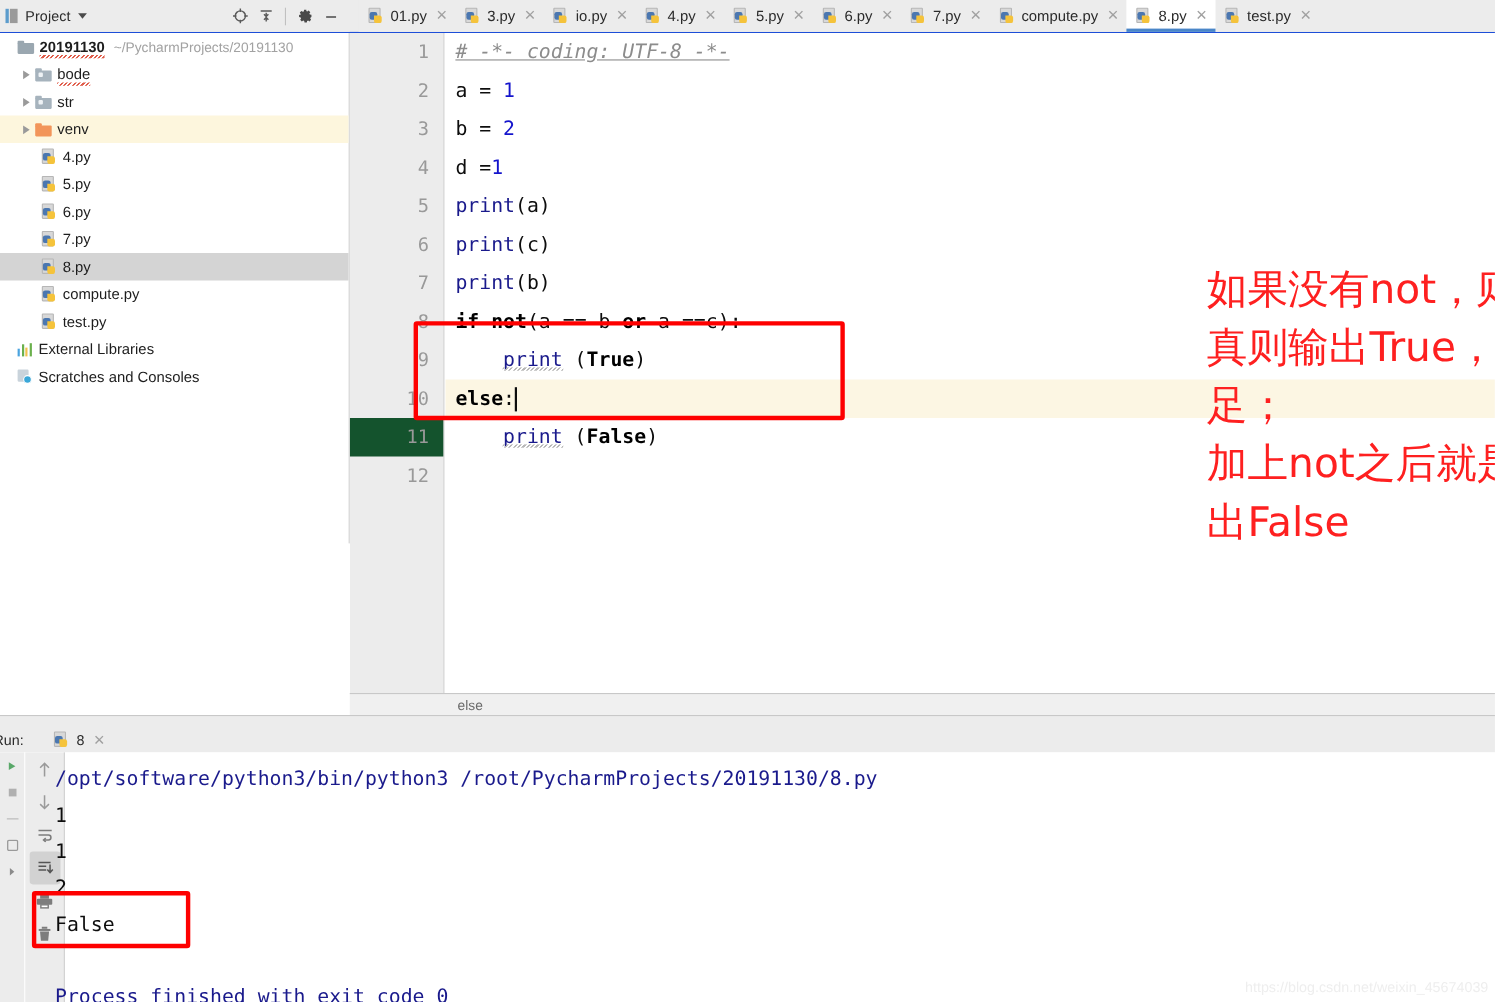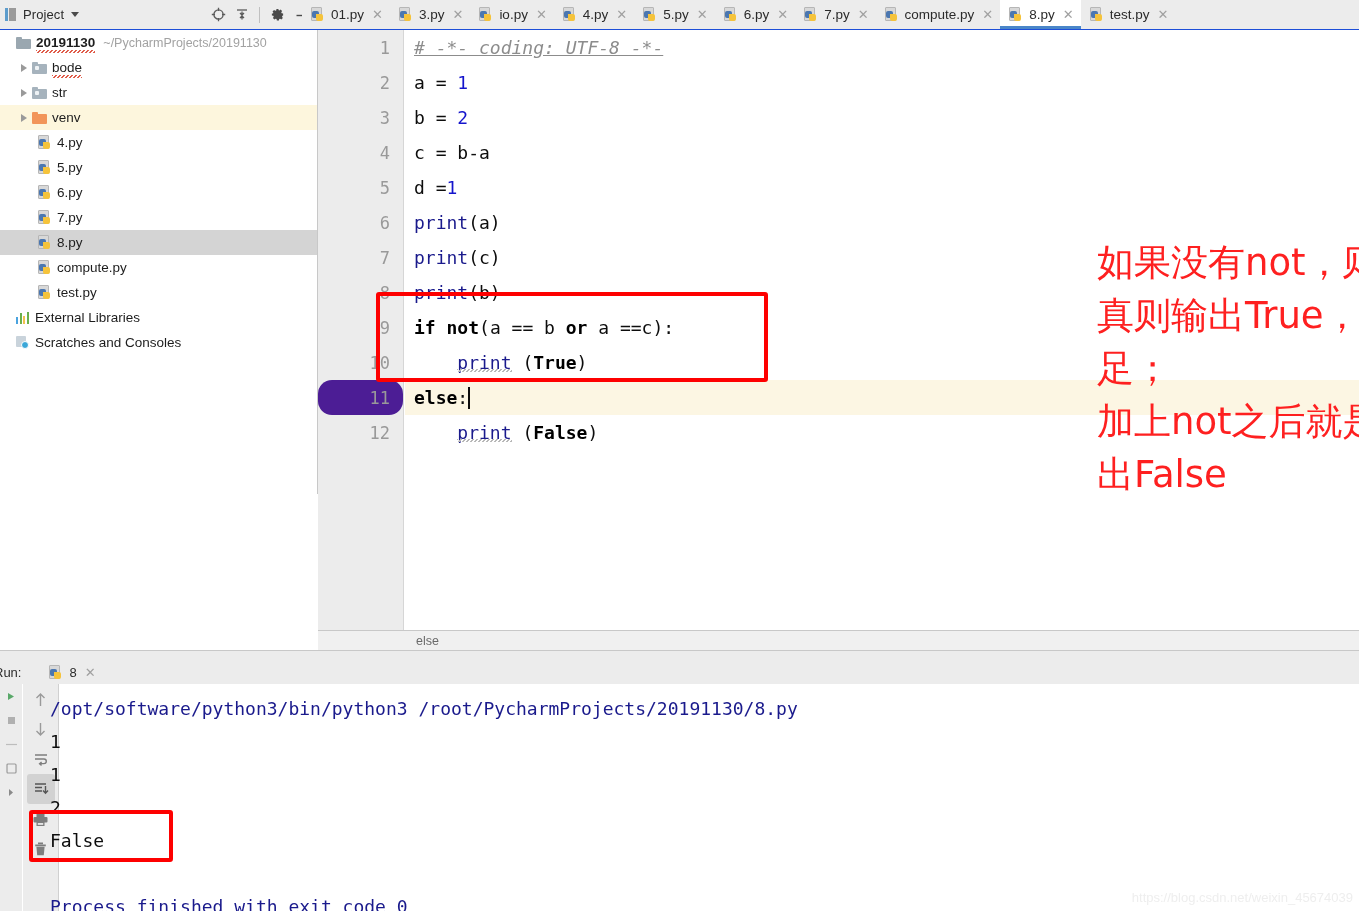--- a/index.html
+++ b/index.html
@@ -23,21 +23,21 @@
   .pj-icon .b1 { left: 0; top: 0; width: 3px; height: 13px; background: #5c9ccc; }
   .pj-icon .b2 { left: 4px; top: 0; width: 7px; height: 13px; background: #9a9a9a; }
   .proj-title { font-size: 13px; color: #2b2b2b; margin-left: 6px; letter-spacing: .1px; }
   .caret-dn { margin-left: 7px; width: 0; height: 0;
               border-left: 4px solid transparent; border-right: 4px solid transparent;
               border-top: 5px solid #4a4a4a; }
   .proj-tools { margin-left: auto; display: flex; align-items: center; gap: 2px; padding-right: 6px; }
   .tbtn { width: 22px; height: 22px; display: flex; align-items: center; justify-content: center; }
   .tsep { width: 1px; height: 16px; background: #c0c0c0; margin: 0 4px; }
 
-  .tabstrip { position: absolute; left: 302px; top: 0; right: 0; height: 29px;
+  .tabstrip { position: absolute; left: 326px; top: 0; right: 0; height: 29px;
               background: #ececec; display: flex; align-items: flex-end; }
   .tab { height: 29px; display: flex; align-items: center; padding: 0 7px 0 9px;
          font-size: 13.5px; color: #2b2b2b; position: relative; white-space: nowrap; }
   .tab.active { background: #ffffff; }
   .tab.active::after { content: ""; position: absolute; left: 0; right: 0; bottom: 0;
                        height: 3px; background: #4a86c8; }
   .tab .pyico { margin-right: 6px; }
   .tab .xclose { margin-left: 8px; color: #a0a0a0; font-size: 13px; line-height: 1;
                  font-family: "DejaVu Sans", sans-serif; }
 
@@ -91,21 +91,21 @@
                      border-radius: 50%; background: #3aa7d8; border: 1.5px solid #fff; }
 
   
   .editor { position: absolute; left: 318px; top: 30px; right: 0; height: 600px;
             background: #ffffff; overflow: hidden; }
   .gutter { position: absolute; left: 0; top: 0; width: 86px; height: 600px; background: #ececec;
             border-right: 1px solid #d6d6d6; }
   .gline { height: 35px; display: flex; align-items: center; justify-content: flex-end;
            padding-right: 13px; font-family: "DejaVu Sans Mono", monospace;
            font-size: 17px; color: #999999; }
-  .gline.cur { background: #4c1d95; border-radius: 14px; }
+  .gline.cur { background: #14532d; }
   .codearea { position: absolute; left: 87px; top: 0; right: 0; height: 600px; }
   .cline { height: 35px; display: flex; align-items: center; padding-left: 9px;
            font-family: "DejaVu Sans Mono", monospace; font-size: 18px; color: #0d0d0d;
            white-space: pre; }
   .cline.cur { background: #fcf6e3; }
   .kw { color: #000000; font-weight: bold; }
   .num { color: #1414cc; }
   .fn { color: #1a1a8c; text-align: center; }
   .cmt { color: #8c8c8c; font-style: italic; text-decoration: underline; }
   .wsq { position: relative; }
@@ -449,21 +449,20 @@
         <div class="gline">8</div>
         <div class="gline">9</div>
         <div class="gline">10</div>
         <div class="gline cur">11</div>
         <div class="gline">12</div>
       </div>
     <div class="codearea" id="codearea">
         <div class="cline"><span class="cmt">#&nbsp;-*-&nbsp;coding:&nbsp;UTF-8&nbsp;-*-</span></div>
         <div class="cline">a&nbsp;=&nbsp;<span class="num">1</span></div>
         <div class="cline">b&nbsp;=&nbsp;<span class="num">2</span></div>
-        <div class="cline">c&nbsp;=&nbsp;b-a</div>
         <div class="cline">d&nbsp;=<span class="num">1</span></div>
         <div class="cline"><span class="fn">print</span>(a)</div>
         <div class="cline"><span class="fn">print</span>(c)</div>
         <div class="cline"><span class="fn">print</span>(b)</div>
         <div class="cline"><span class="kw">if</span>&nbsp;<span class="kw">not</span>(a&nbsp;==&nbsp;b&nbsp;<span class="kw">or</span>&nbsp;a&nbsp;==c):</div>
         <div class="cline">&nbsp;&nbsp;&nbsp;&nbsp;<span class="fn wsq">print</span>&nbsp;(<span class="kw">True</span>)</div>
         <div class="cline cur"><span class="kw">else</span>:<span class="caret"></span></div>
         <div class="cline">&nbsp;&nbsp;&nbsp;&nbsp;<span class="fn wsq">print</span>&nbsp;(<span class="kw">False</span>)</div>
       </div>
 

